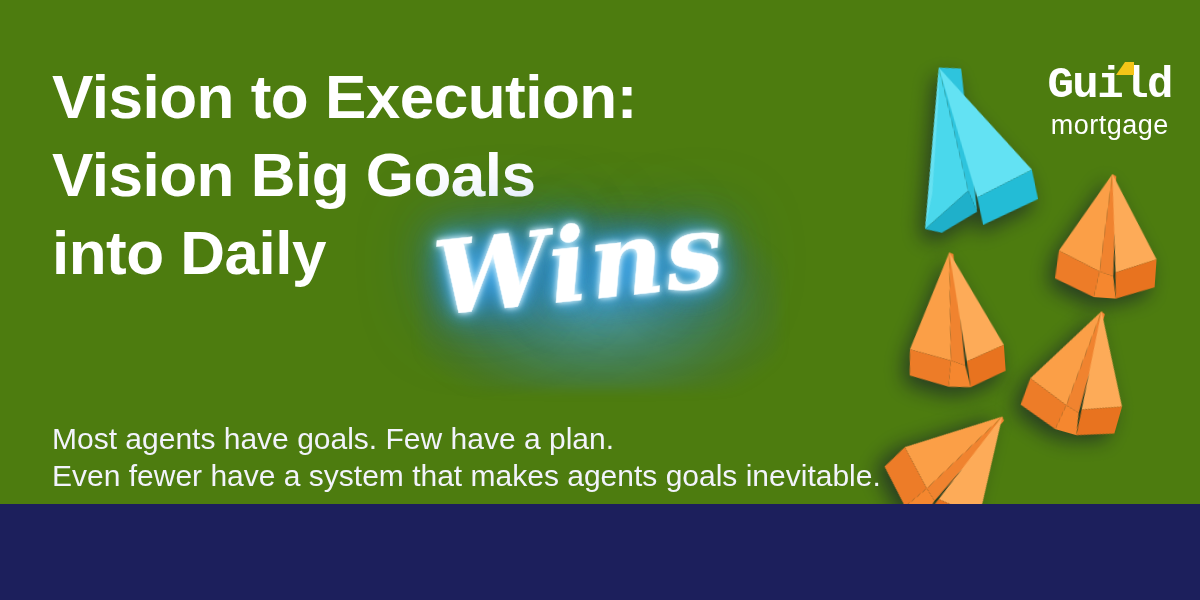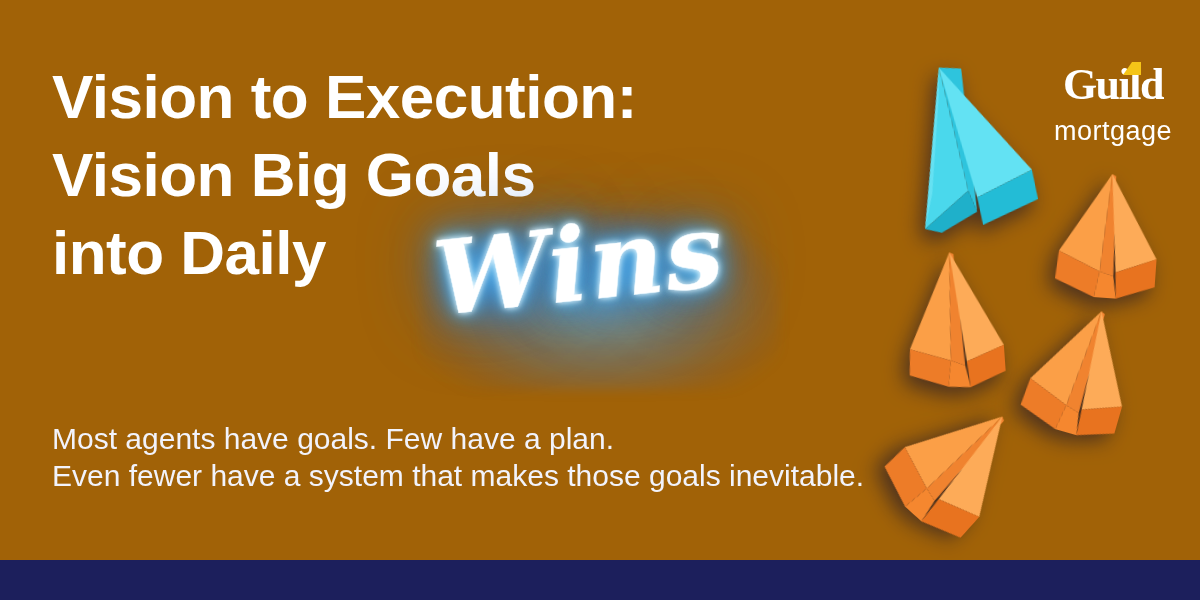--- a/index.html
+++ b/index.html
@@ -5,23 +5,23 @@
   html, body {
     margin: 0;
     padding: 0;
     background: #1c1f5c;
   }
   * { box-sizing: border-box; }
 
   #banner {
     position: relative;
     width: 1200px;
-    height: 560px;
+    height: 504px;
     overflow: hidden;
-    background: #a16207;
+    background: #4d7c0f;
     font-family: "Liberation Sans", sans-serif;
   }
 
   
   .headline {
     position: absolute;
     left: 52px;
     top: 58px;
     width: 860px;
     z-index: 6;
@@ -98,41 +98,41 @@
   .logo {
     position: absolute;
     right: 28px;
     top: 62px;
     z-index: 8;
     text-align: center;
   }
   .logo-word {
     position: relative;
     color: #ffffff;
-    font-family: Liberation Serif, serif;
+    font-family: Liberation Mono, monospace;
     font-weight: 700;
     font-size: 44px;
     line-height: 46px;
     letter-spacing: -1.5px;
     display: block;
   }
   .logo-roof {
     position: absolute;
     left: 69px;
     top: 0px;
     width: 0;
     height: 0;
     border-left: 9px solid transparent;
     border-right: 9px solid #f5c518;
     border-bottom: 13px solid #f5c518;
     transform: skewX(0deg);
   }
   .logo-sub {
     display: block;
-    margin-top: 9px;
+    margin-top: 3px;
     color: #ffffff;
     font-family: "Liberation Sans", sans-serif;
     font-weight: 300;
     font-size: 27px;
     line-height: 29px;
     letter-spacing: 0.5px;
   }
 
   
   .plane {
@@ -206,21 +206,21 @@
     <span class="headline-line">Vision to Execution:</span>
     <span class="headline-line">Vision Big Goals</span>
     <span class="headline-line">into Daily</span>
   </div>
 
   <div class="script-glow"></div>
   <span class="script-word">Wins</span>
 
   <div class="subhead">
     <span class="subhead-line">Most agents have goals. Few have a plan.</span>
-    <span class="subhead-line">Even fewer have a system that makes those goals inevitable.</span>
+    <span class="subhead-line">Even fewer have a system that makes agents goals inevitable.</span>
   </div>
 
   <div class="logo">
     <span class="logo-word">Guild</span>
     <span class="logo-roof"></span>
     <span class="logo-sub">mortgage</span>
   </div>
 
 </div>
 

